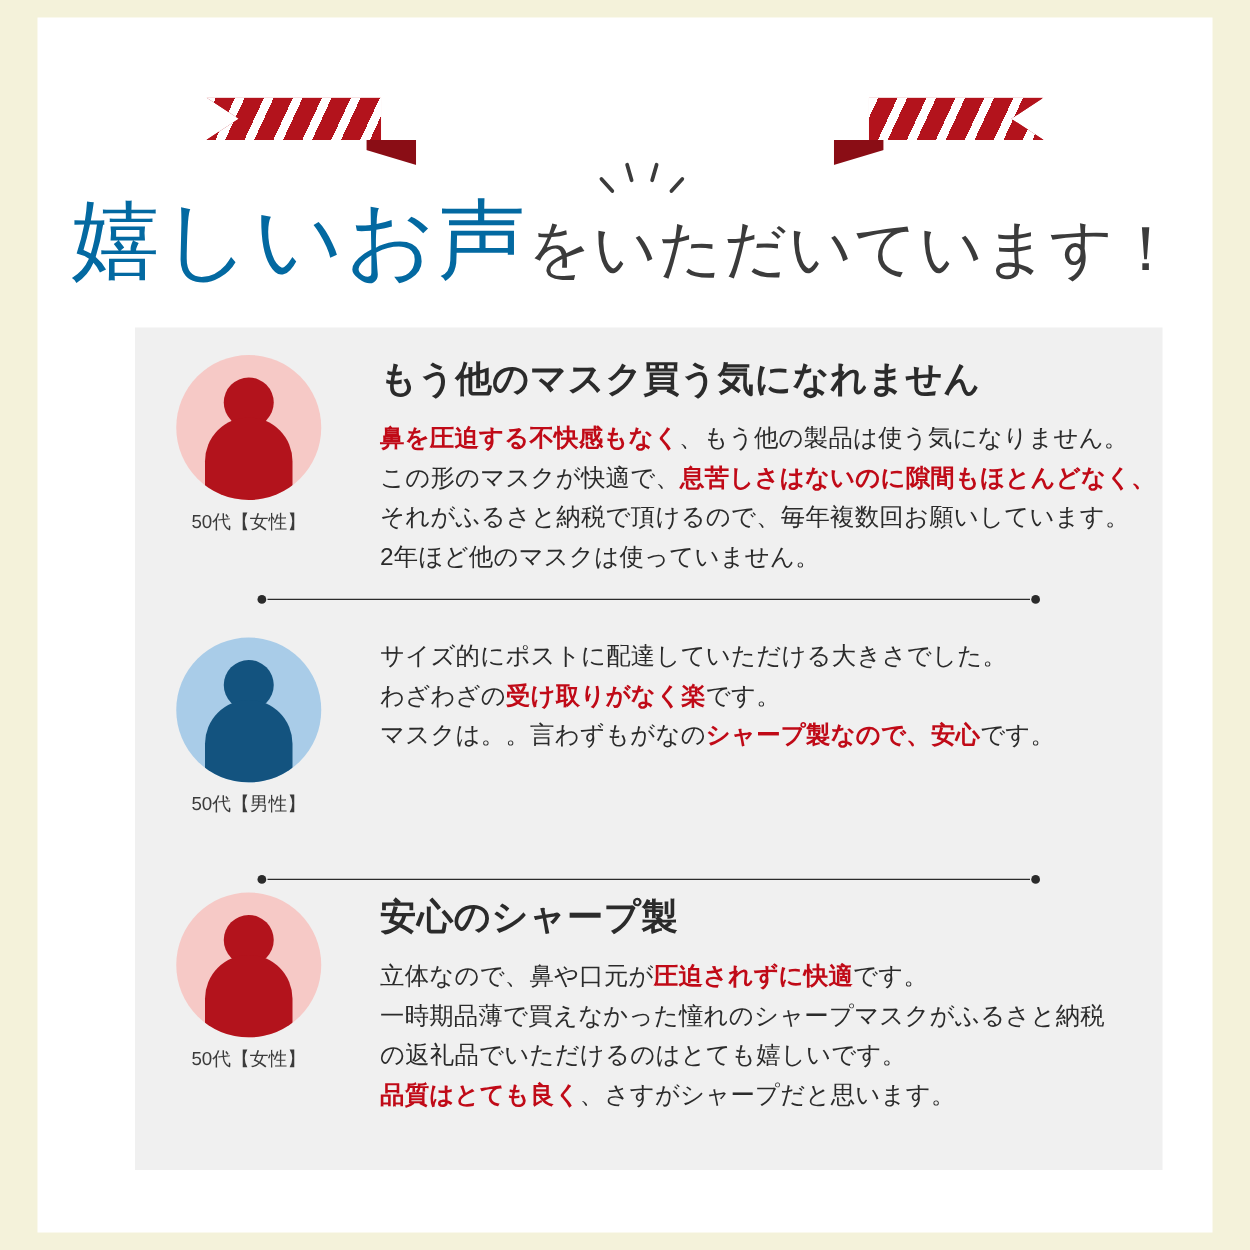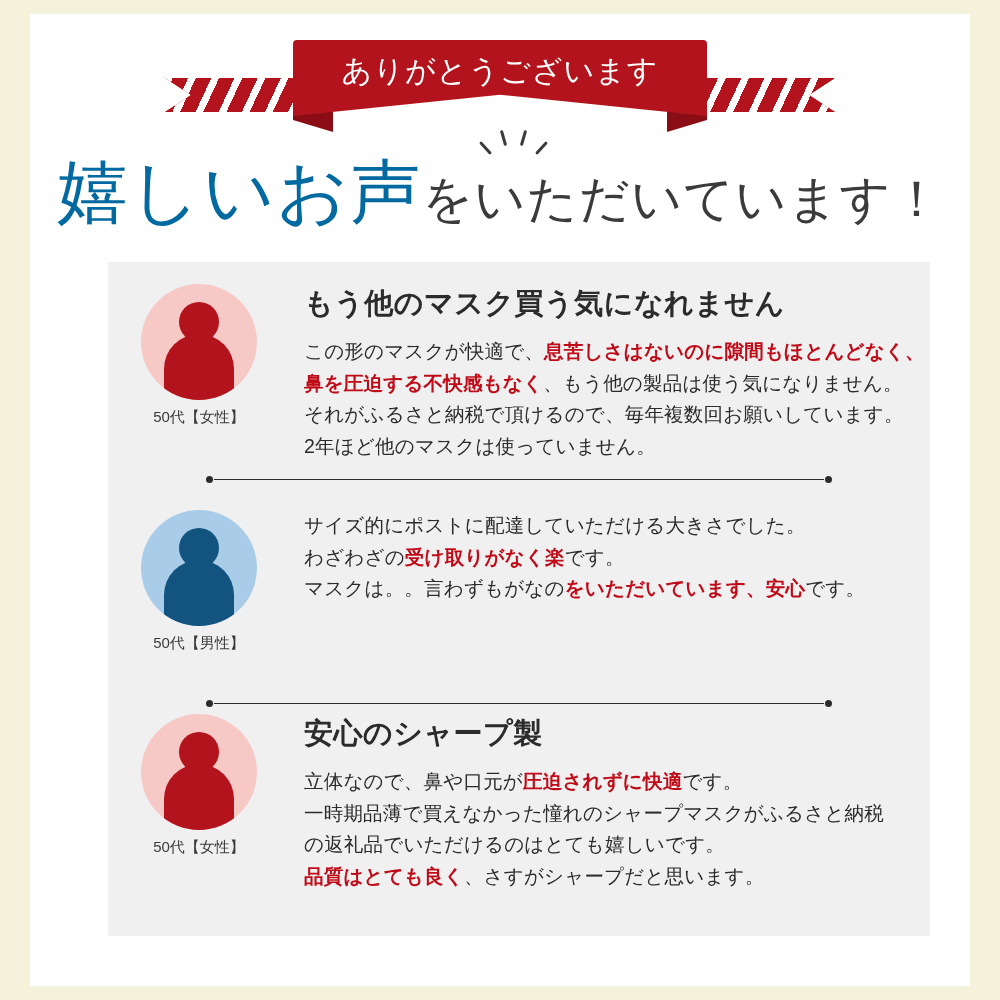--- a/index.html
+++ b/index.html
@@ -248,23 +248,20 @@
 
   <div class="ribbon-wrap">
     <div class="ribbon-tail left">
       <div class="stripes"></div>
     </div>
     <div class="ribbon-tail right">
       <div class="stripes"></div>
     </div>
     <div class="ribbon-fold left"></div>
     <div class="ribbon-fold right"></div>
-    <div class="ribbon-band">
-      <div class="ribbon-text">ありがとうございます</div>
-    </div>
   </div>
 
   <div class="sparkle">
     <span></span>
       <span></span>
       <span></span>
       <span></span>
   </div>
   <div class="headline">
     <span class="big">嬉しいお声</span><span class="small">をいただいています！</span>
@@ -276,22 +273,22 @@
       <div class="avatar-col">
         <div class="avatar pink">
           <div class="head"></div>
           <div class="body"></div>
         </div>
         <div class="avatar-label">50代【女性】</div>
       </div>
       <div class="text-col">
         <div class="review-title">もう他のマスク買う気になれません</div>
         <div class="review-body">
+            <span class="ln"><span class="hl">鼻を圧迫する不快感もなく</span><span>、もう他の製品は使う気になりません。</span></span>
             <span class="ln"><span>この形のマスクが快適で、</span><span class="hl">息苦しさはないのに隙間もほとんどなく、</span></span>
-            <span class="ln"><span class="hl">鼻を圧迫する不快感もなく</span><span>、もう他の製品は使う気になりません。</span></span>
             <span class="ln"><span>それがふるさと納税で頂けるので、毎年複数回お願いしています。</span></span>
             <span class="ln"><span>2年ほど他のマスクは使っていません。</span></span>
           </div>
       </div>
     </div>
 
     <div class="divider d1">
       <div class="dot l"></div>
       <div class="line"></div>
       <div class="dot r"></div>
@@ -302,21 +299,21 @@
         <div class="avatar blue">
           <div class="head"></div>
           <div class="body"></div>
         </div>
         <div class="avatar-label">50代【男性】</div>
       </div>
       <div class="text-col">
         <div class="review-body">
             <span class="ln"><span>サイズ的にポストに配達していただける大きさでした。</span></span>
             <span class="ln"><span>わざわざの</span><span class="hl">受け取りがなく楽</span><span>です。</span></span>
-            <span class="ln"><span>マスクは。。言わずもがなの</span><span class="hl">をいただいています、安心</span><span>です。</span></span>
+            <span class="ln"><span>マスクは。。言わずもがなの</span><span class="hl">シャープ製なので、安心</span><span>です。</span></span>
           </div>
       </div>
     </div>
 
     <div class="divider d2">
       <div class="dot l"></div>
       <div class="line"></div>
       <div class="dot r"></div>
     </div>
 

